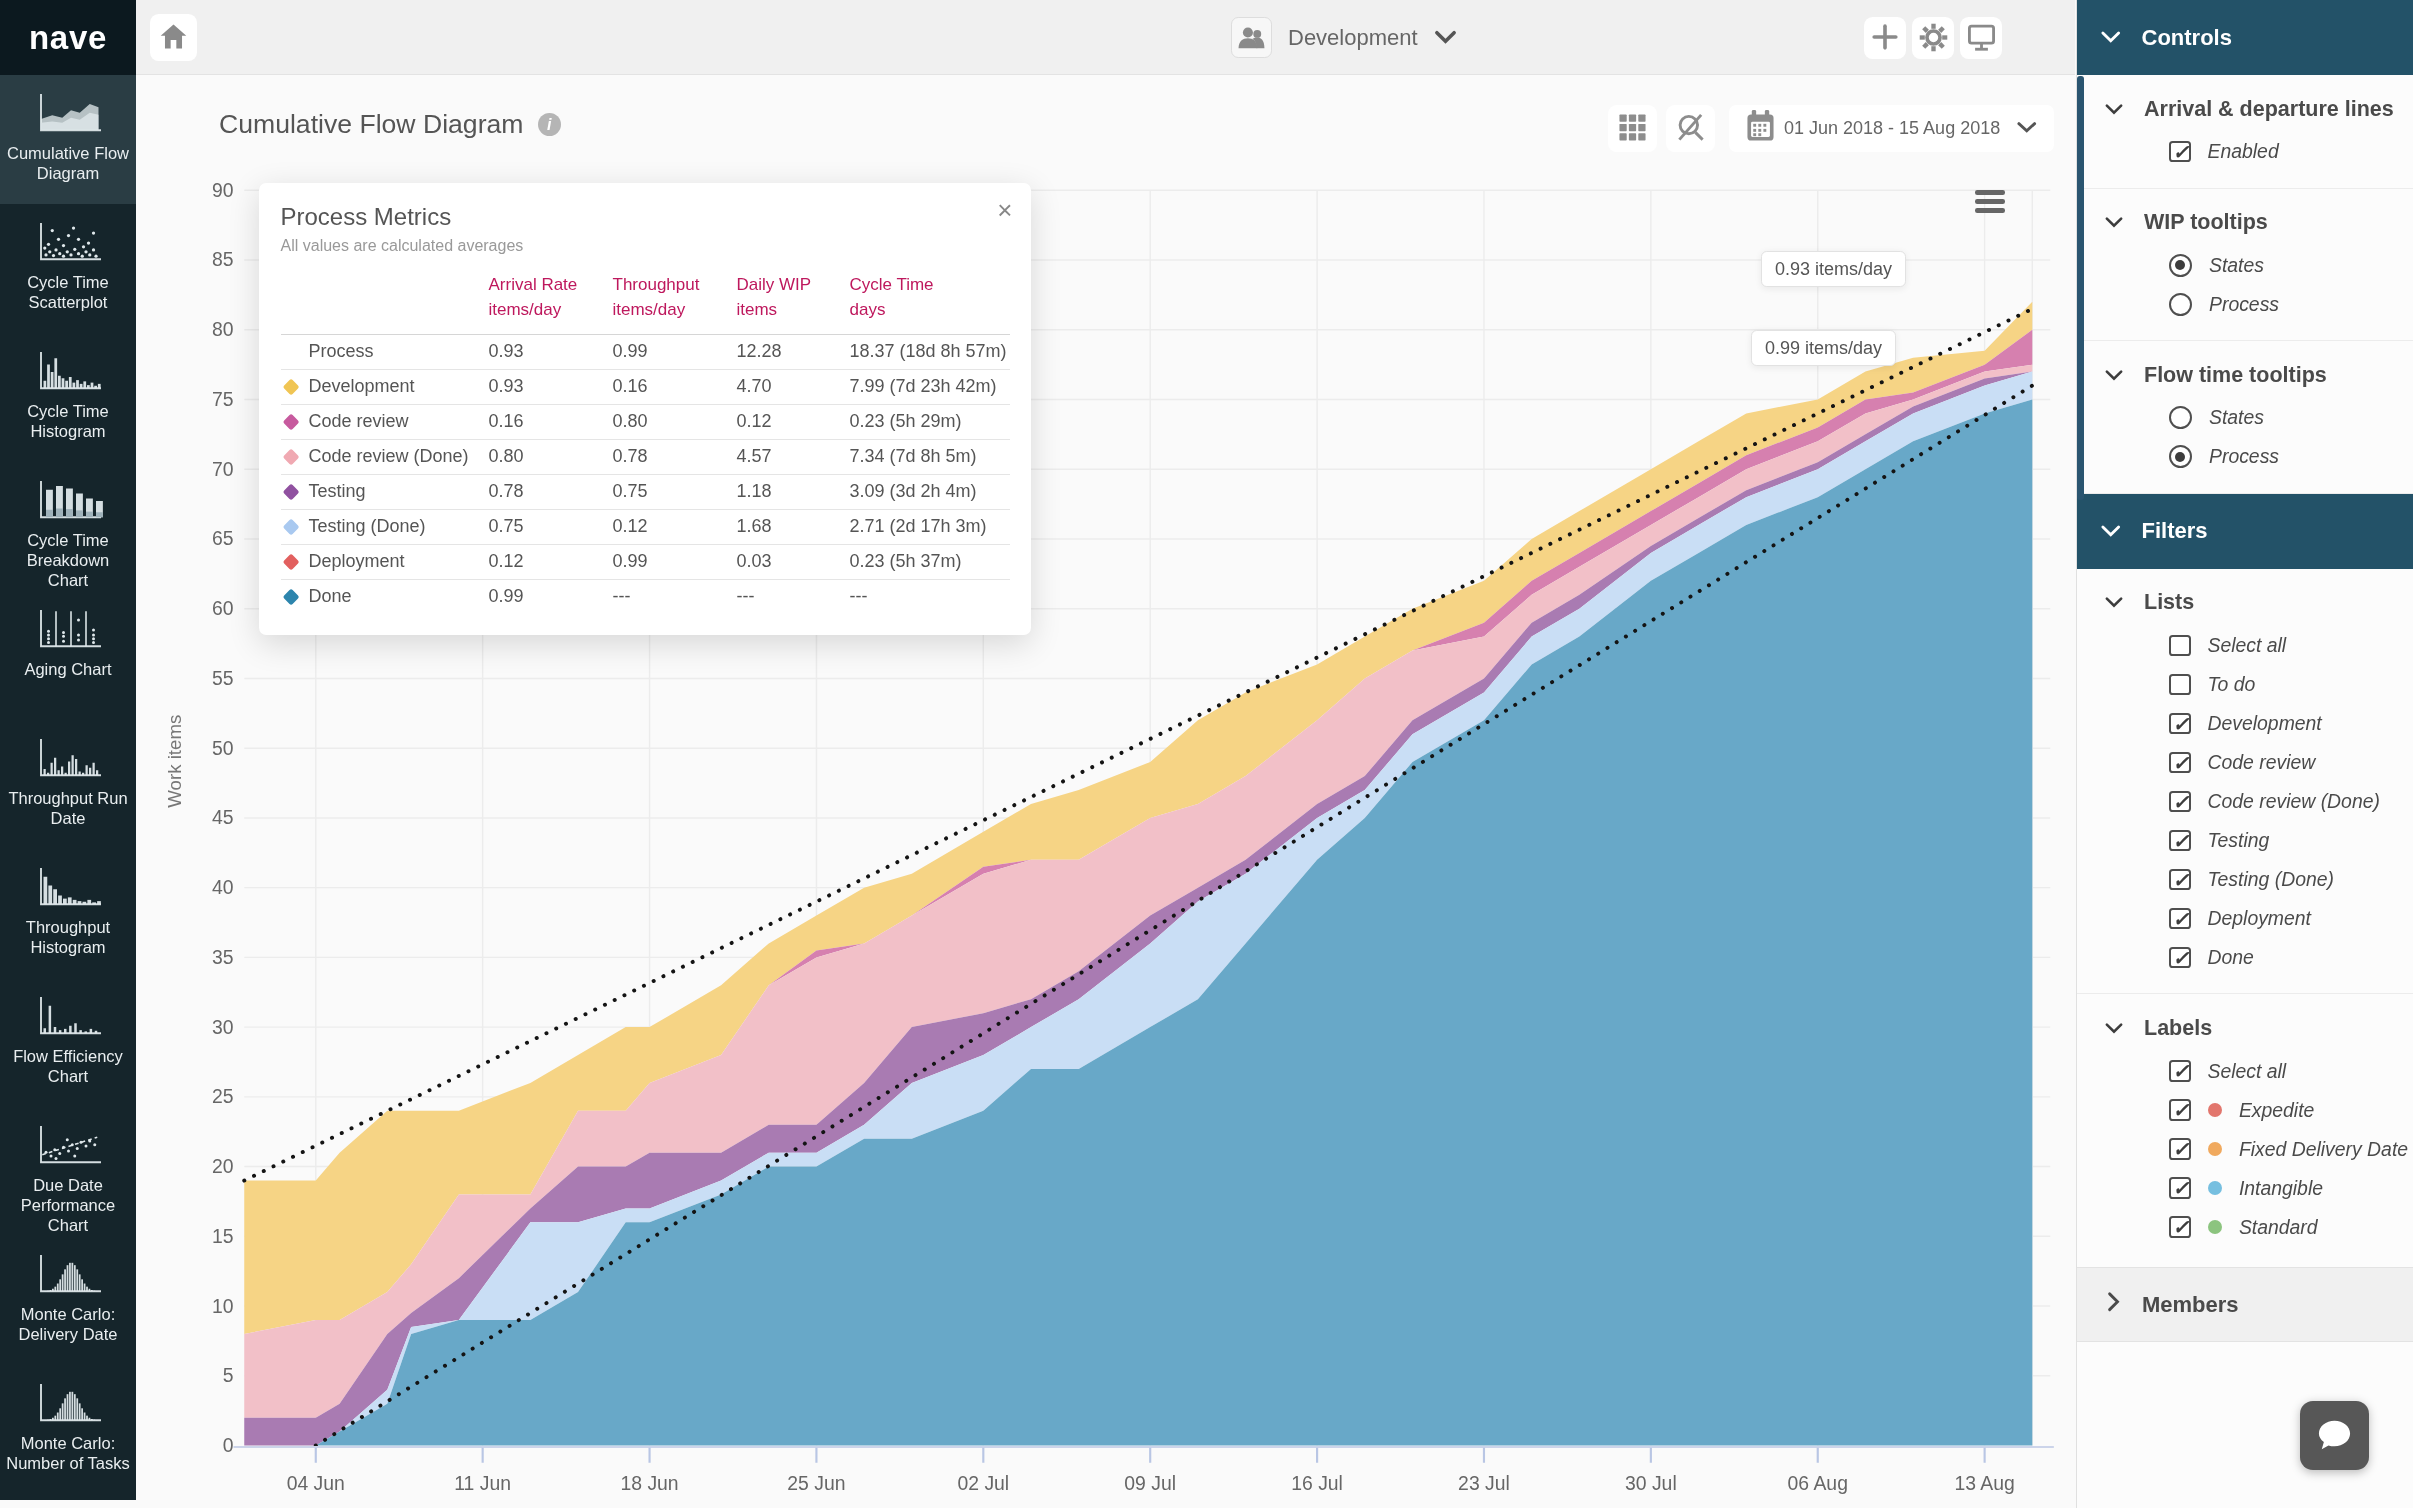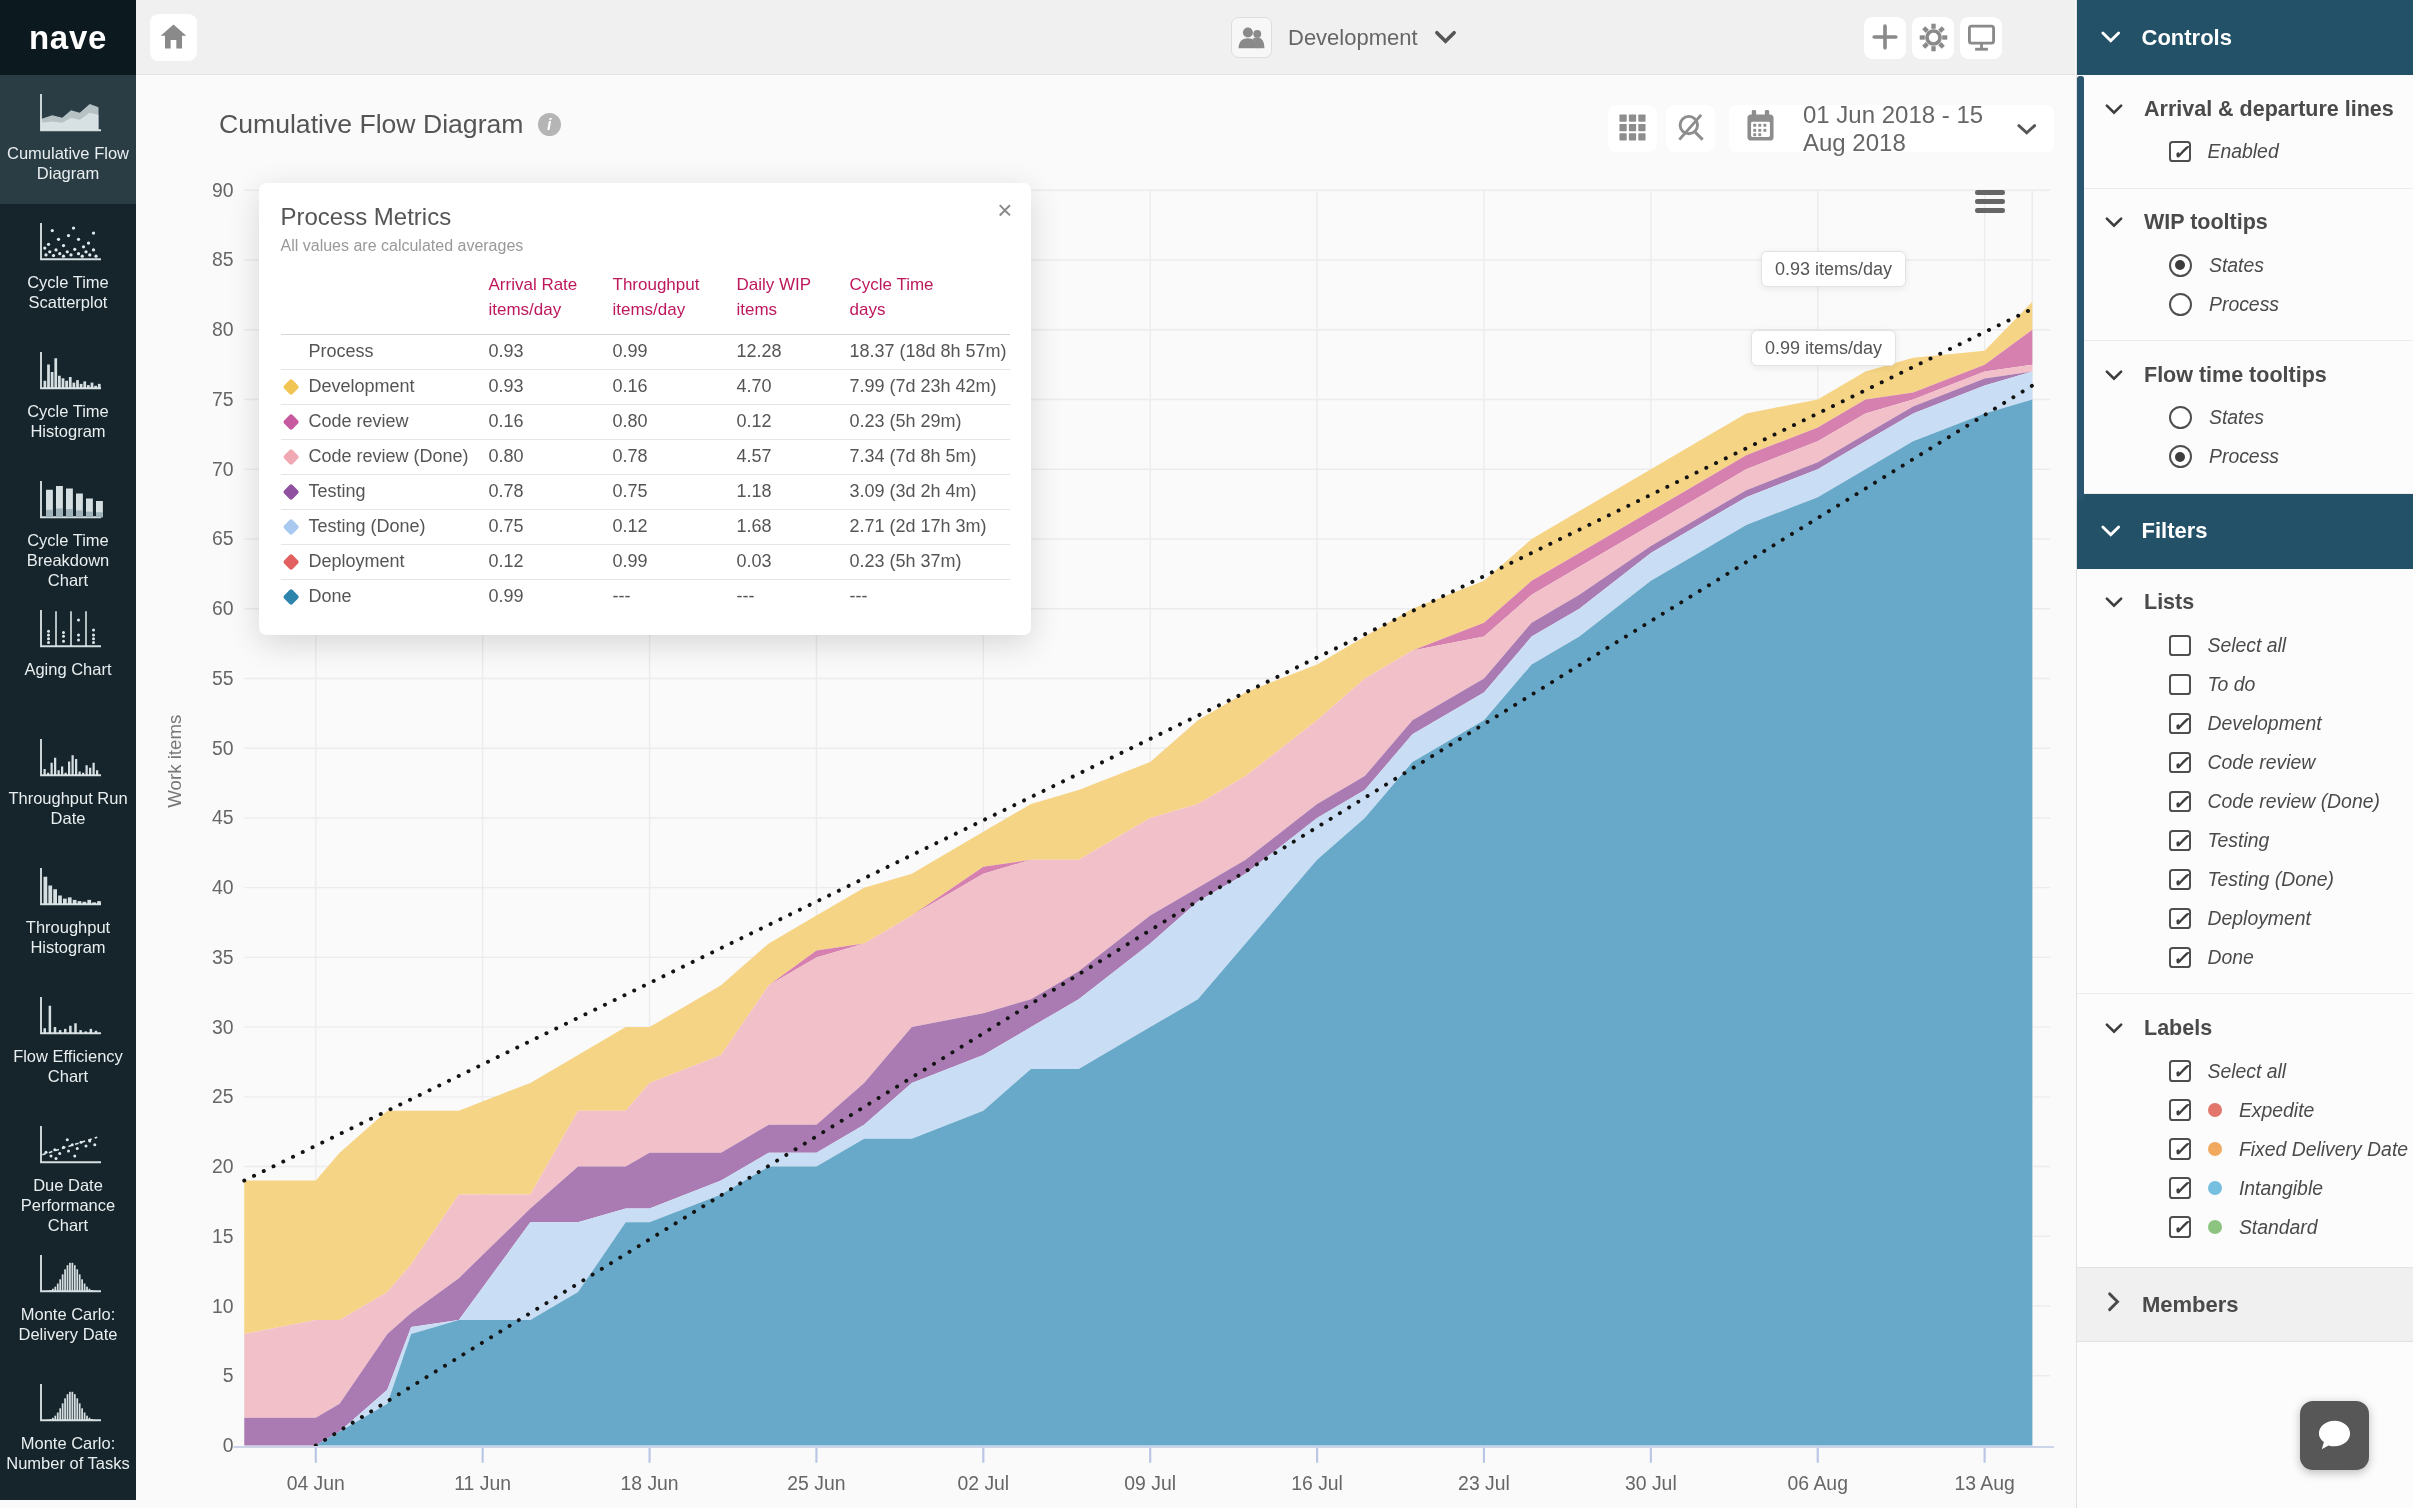--- a/index.html
+++ b/index.html
@@ -42,21 +42,21 @@
   .dot{width:14.4px;height:14.4px;border-radius:50%;flex:none;}
   #members-band{height:75px;background:#f0f0f0;border-top:1.4px solid #e3e3e3;border-bottom:1.4px solid #e3e3e3;display:flex;align-items:center;gap:21.5px;padding-left:29px;box-sizing:border-box;font-size:22px;font-weight:700;color:#4a4a4a;cursor:pointer;margin-top:4.3px;}
   #chat-btn{position:absolute;left:223px;top:1401px;width:69px;height:69px;border-radius:13px;background:#575757;display:flex;align-items:center;justify-content:center;cursor:pointer;box-shadow:0 2.9px 10px rgba(0,0,0,.25);}
 
   
   #page-title-wrap{position:absolute;left:219px;top:109px;display:flex;align-items:center;gap:14.4px;z-index:4;}
   #page-title{font-size:26.6px;color:#555;}
   #info-icon{width:23px;height:23px;border-radius:50%;background:#b5b5b5;color:#fff;font-size:16px;font-weight:700;font-style:italic;display:flex;align-items:center;justify-content:center;cursor:pointer;}
   #btn-grid{left:1608px;top:105px;width:49px;height:47px;}
   #btn-zoomoff{left:1666px;top:105px;width:49px;height:47px;}
-  #date-pill{position:absolute;left:1729px;top:105px;width:325px;height:47px;background:#fff;border-radius:7.2px;display:flex;align-items:center;gap:28px;padding:0 17px;box-sizing:border-box;cursor:pointer;z-index:4;font-size:24px;color:#666;}
+  #date-pill{position:absolute;left:1729px;top:105px;width:325px;height:47px;background:#fff;border-radius:7.2px;display:flex;align-items:center;gap:9px;padding:0 17px;box-sizing:border-box;cursor:pointer;z-index:4;font-size:18px;color:#666;}
   #date-pill .grow{flex:1;}
   #hamburger{position:absolute;left:1975px;top:190px;width:30px;height:23px;display:flex;flex-direction:column;justify-content:space-between;cursor:pointer;z-index:4;}
   #hamburger div{height:5px;border-radius:2.2px;background:#666;}
 
   .trendlabel{position:absolute;background:#fff;border:1.4px solid #e2e2e2;border-radius:5.7px;padding:6.5px 13px;font-size:18px;color:#555;z-index:4;box-shadow:0 1.4px 7.2px rgba(0,0,0,.07);white-space:nowrap;}
 
   
   #popup{position:absolute;left:259px;top:183px;width:772px;box-sizing:border-box;background:#fff;border-radius:7.2px;box-shadow:0 8.6px 32px rgba(0,0,0,.14);padding:20px 21.5px 21.5px 21.5px;z-index:5;}
   #popup h3{margin:0;font-size:24px;color:#555;font-weight:500;}
   #popup .sub{margin-top:5.7px;font-size:16px;color:#999;}

